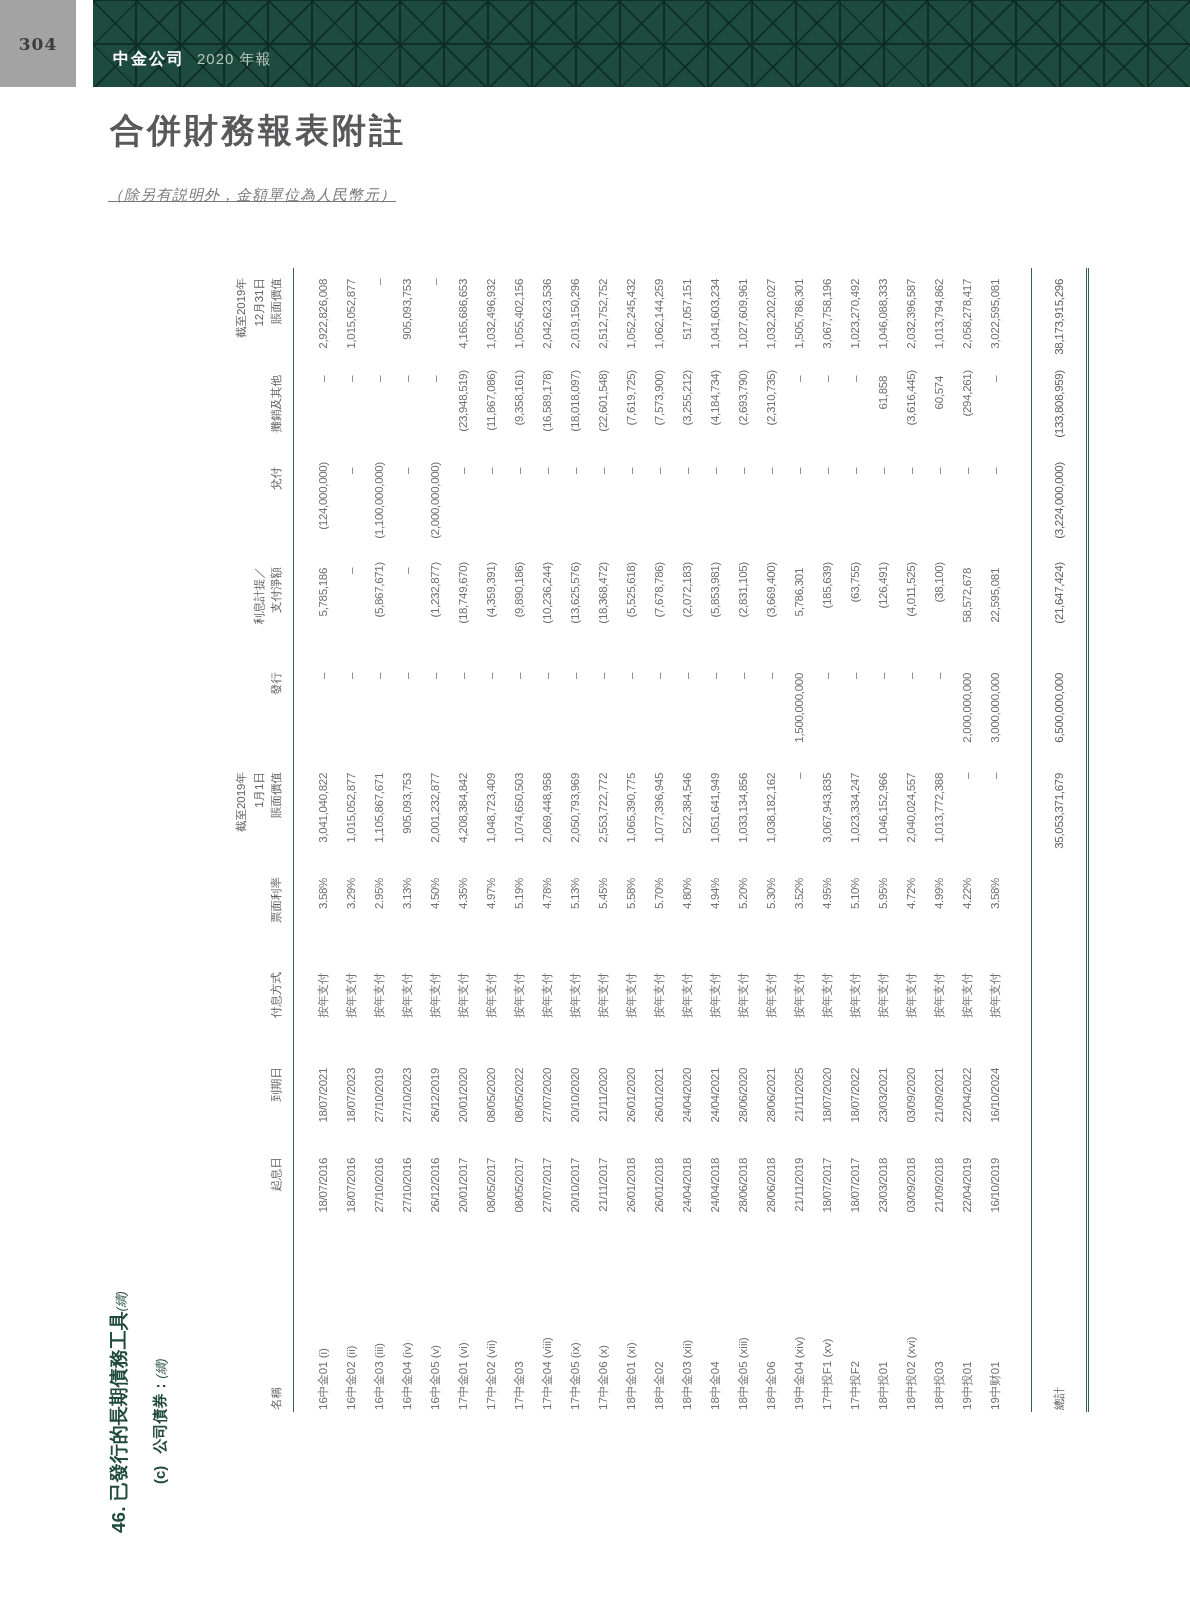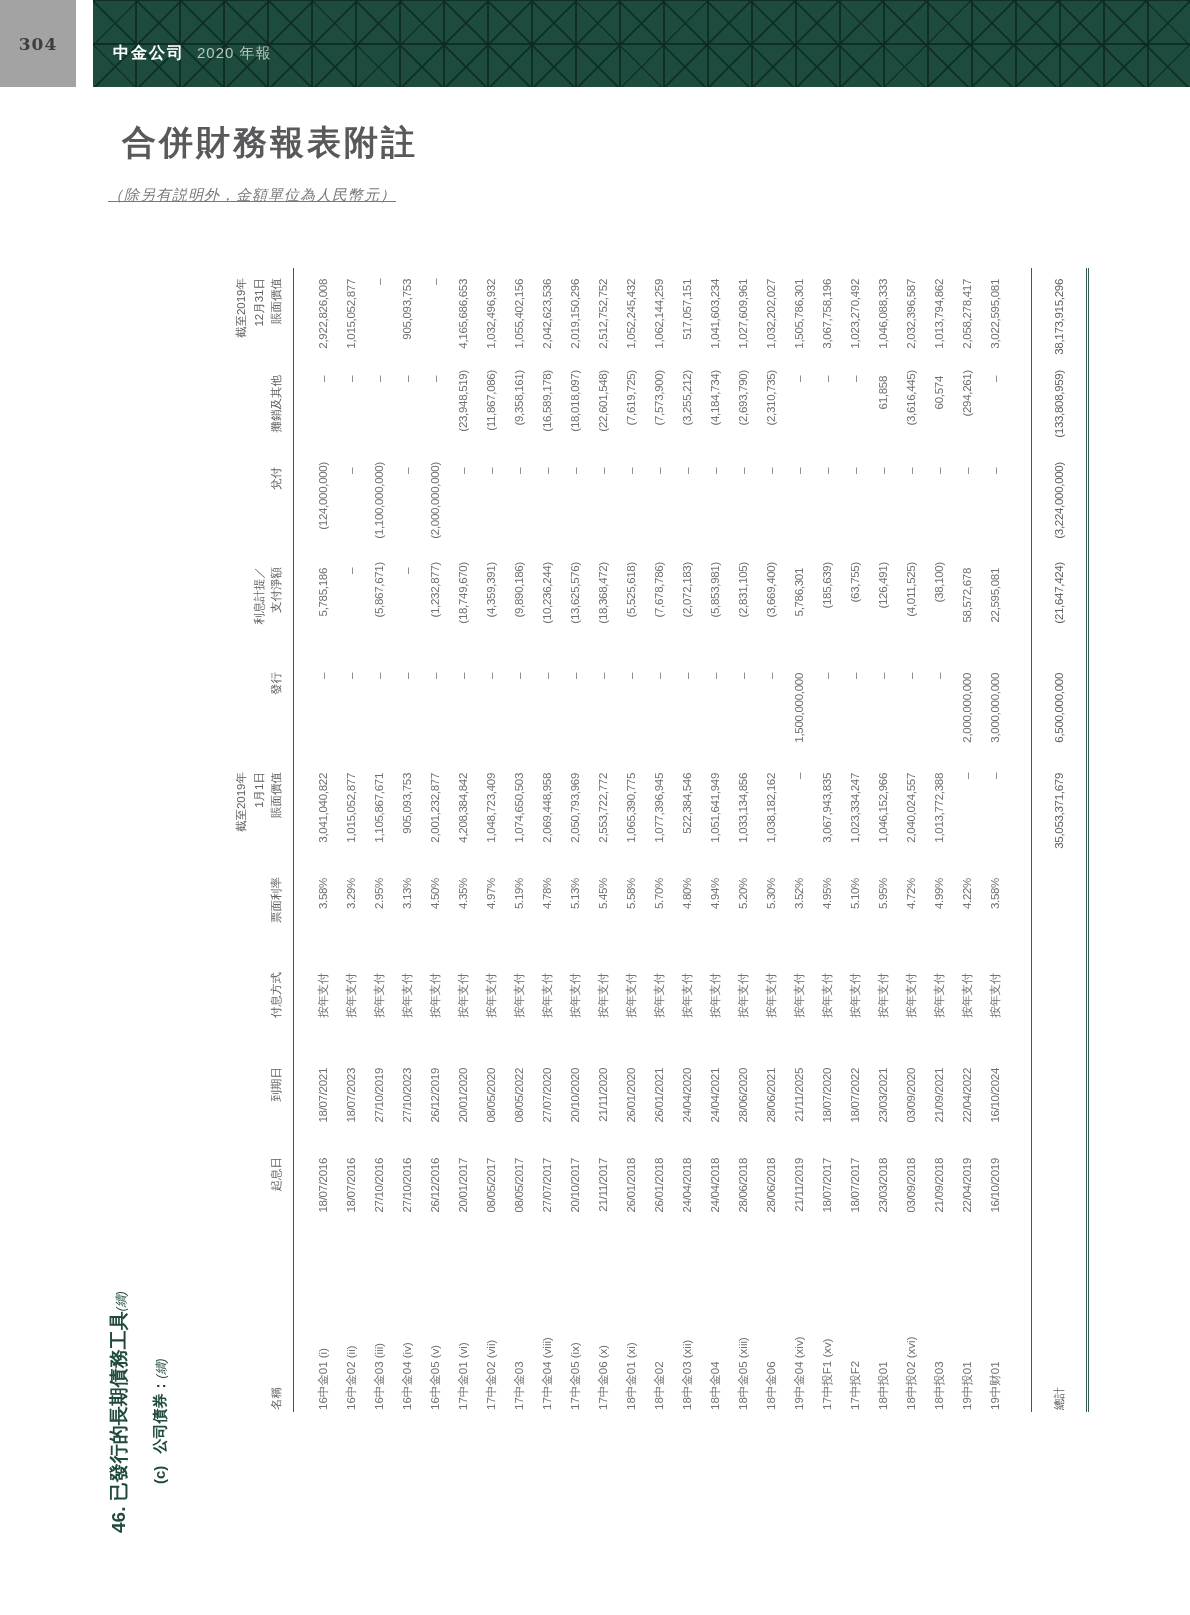--- a/index.html
+++ b/index.html
@@ -10,25 +10,25 @@
   .pagenum-box{position:absolute;left:0;top:0;width:76px;height:87px;background:#a3a3a3;
                display:flex;align-items:center;justify-content:center;}
   .pagenum-box span{font-family:"DejaVu Serif","Liberation Serif",serif;font-size:17px;
                     font-weight:600;color:#3d3d3f;letter-spacing:1px;}
   .banner{position:absolute;left:93px;top:0;width:1097px;height:87px;background-color:#1d4b3e;
           background-image:
             repeating-linear-gradient(90deg, rgba(13,42,33,0) 0 42px, rgba(13,42,33,.85) 42px 44px),
             repeating-linear-gradient(0deg,  rgba(13,42,33,0) 0 42px, rgba(13,42,33,.85) 42px 44px),
             repeating-linear-gradient(45deg, rgba(13,42,33,0) 0 29px, rgba(13,42,33,.75) 29px 31px),
             repeating-linear-gradient(-45deg,rgba(13,42,33,0) 0 29px, rgba(13,42,33,.75) 29px 31px);}
-  .banner-text{position:absolute;left:20px;top:10px;height:87px;display:flex;align-items:center;justify-content:flex-end;}
+  .banner-text{position:absolute;left:20px;top:16px;height:87px;display:flex;align-items:center;justify-content:flex-end;}
   .banner-text .co{color:#ffffff;font-weight:bold;font-size:16px;letter-spacing:2px;}
   .banner-text .yr{color:#b7c6bd;font-size:15px;margin-left:12px;letter-spacing:1px;}
 
-  .doc-title{position:absolute;left:110px;top:108px;margin:12px;
+  .doc-title{position:absolute;left:110px;top:108px;margin:0;
              font-family:"Liberation Serif","DejaVu Serif",serif;font-weight:600;
              font-size:34px;color:#59595b;letter-spacing:3px;}
   .doc-note{position:absolute;left:108px;top:186px;margin:0;
             font-family:"Liberation Serif","DejaVu Serif",serif;font-style:italic;
             font-size:15px;color:#77787a;letter-spacing:1px;text-decoration:underline;}
 
   
   .vwrap{position:absolute;}
   .vinner{transform-origin:0 0;transform:rotate(-90deg) translateX(-100%);white-space:nowrap;}
   .note-h{left:100px;top:1198px;width:38px;height:335px;}

